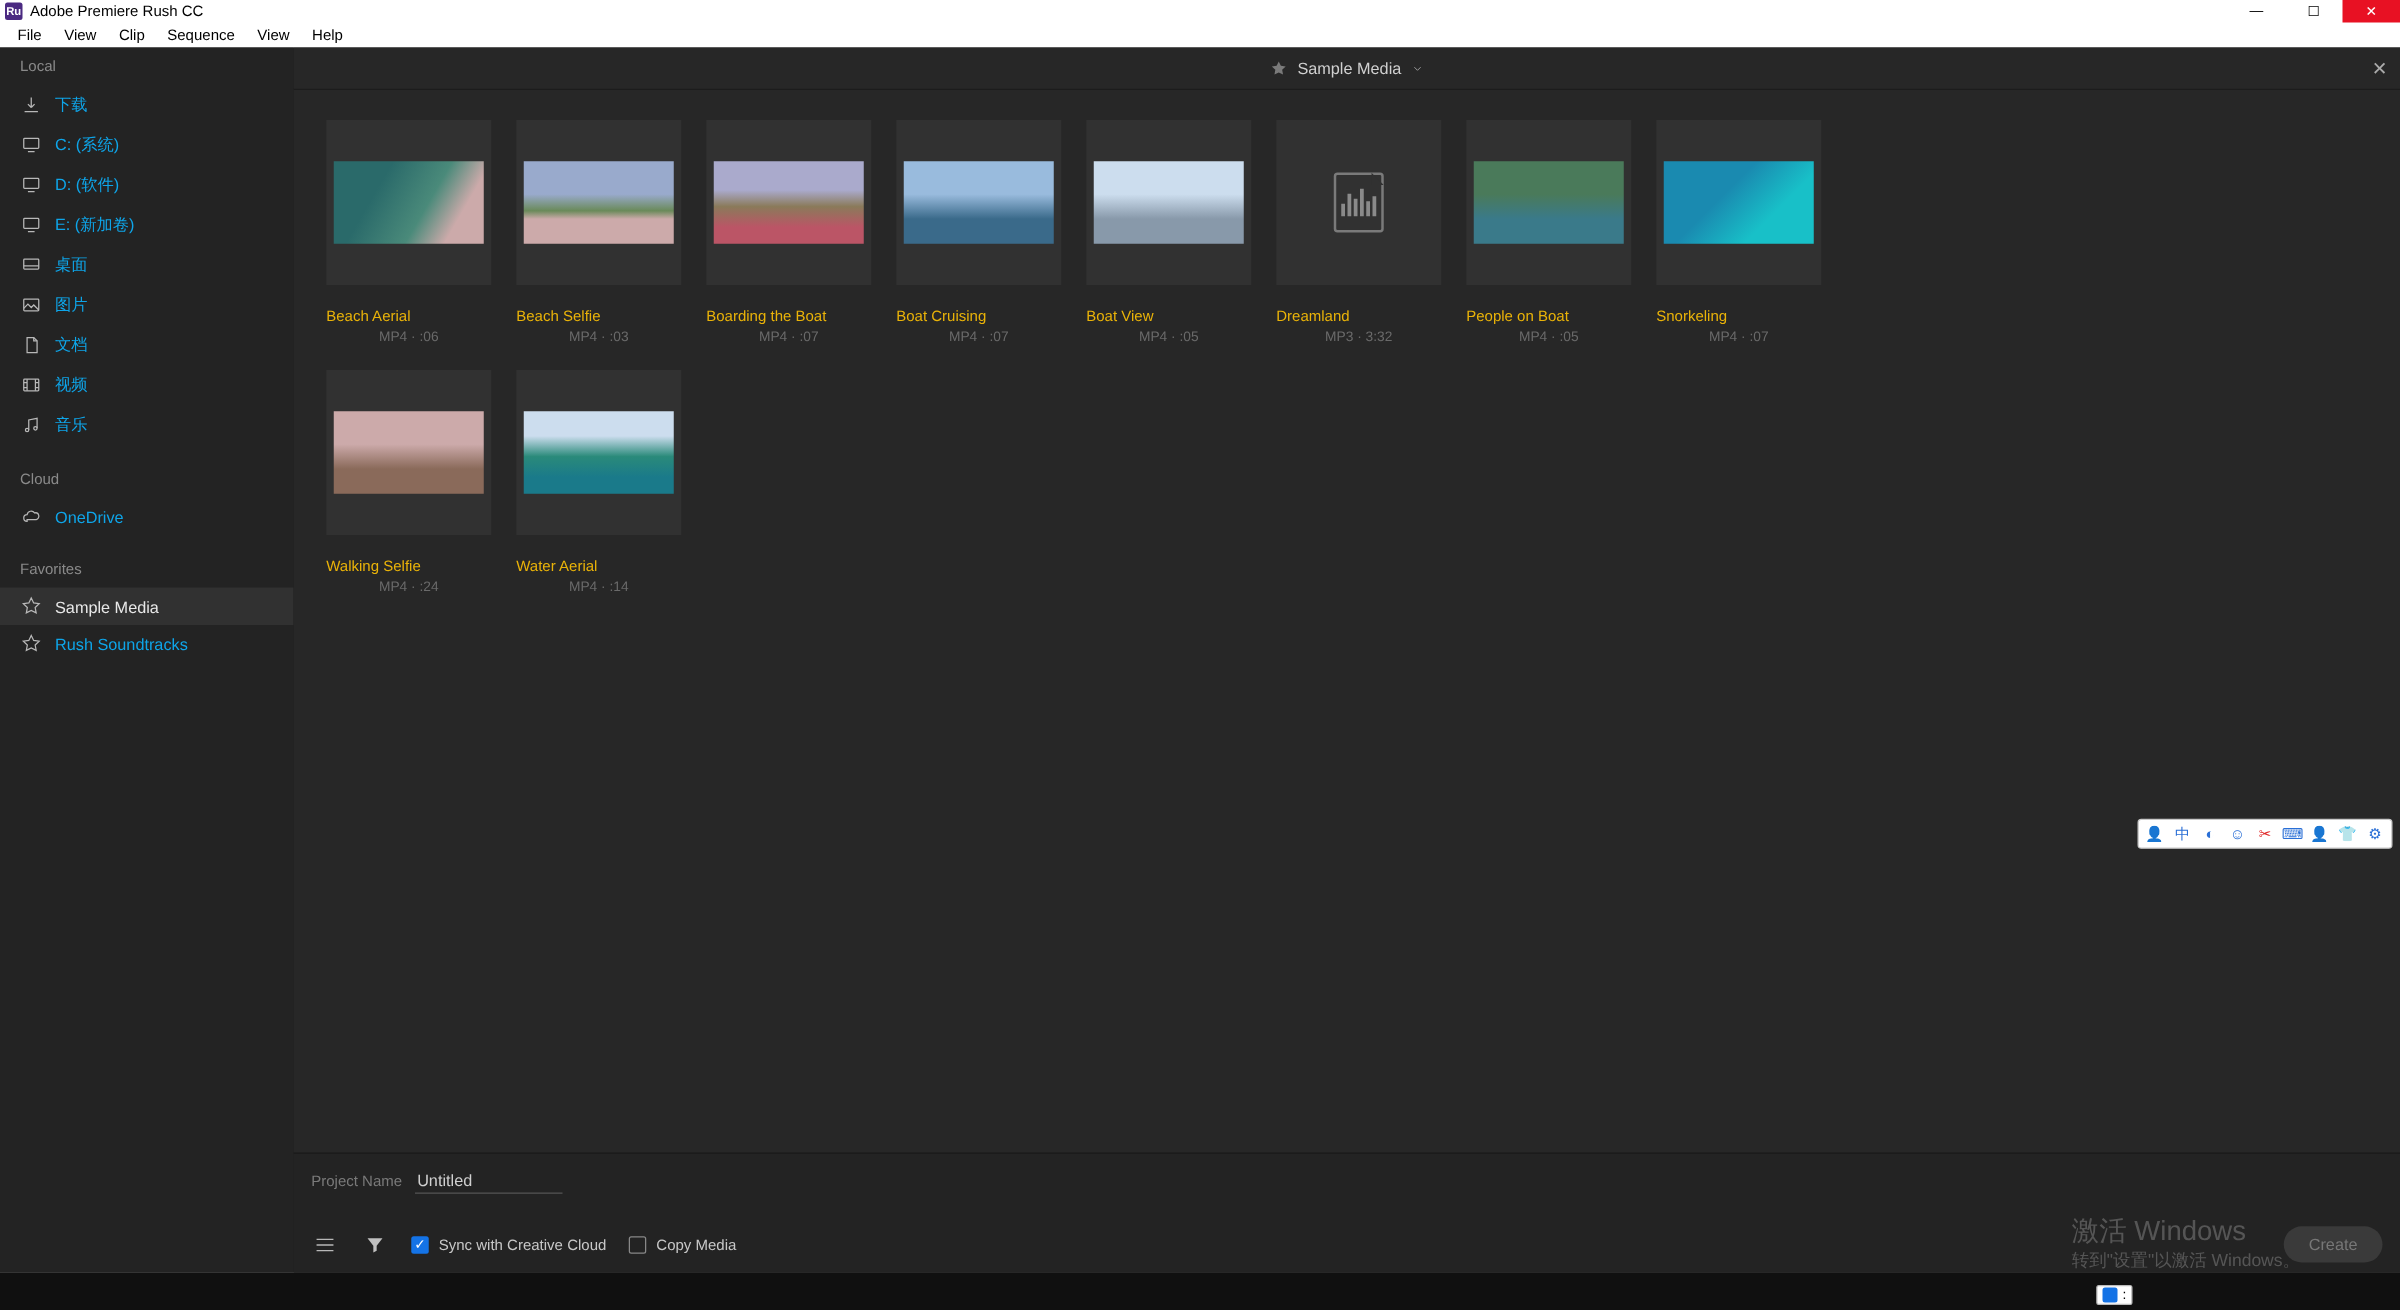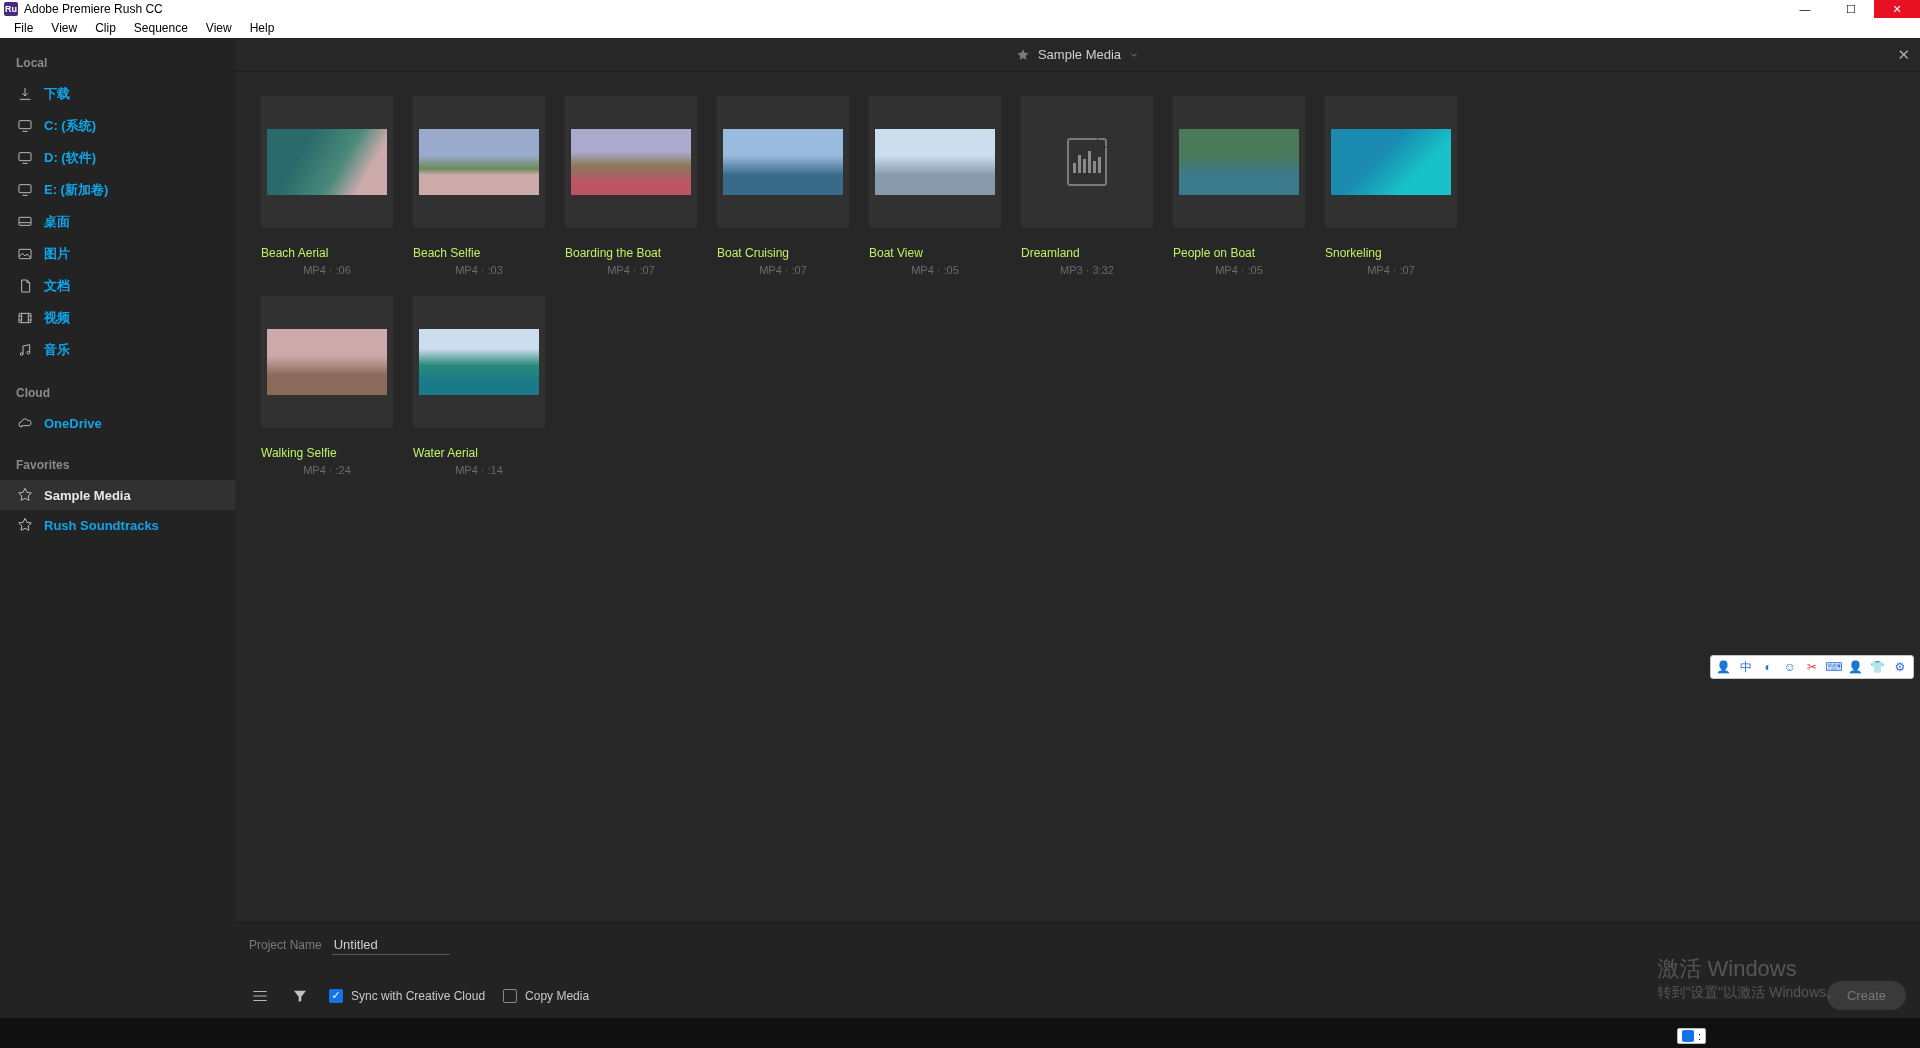--- a/index.html
+++ b/index.html
@@ -14,21 +14,21 @@
 .titlebar .win-btn.close { background: #e81123; color: #fff; }
 
 
 .menubar { height: 20px; background: #fff; display: flex; align-items: center; padding-left: 6px; gap: 2px; }
 .menubar .menu-item { font-size: 12px; color: #000; padding: 2px 8px; cursor: pointer; }
 
 
 .app { height: calc(1048px - 38px - 30px); background: #232323; display: flex; }
 
 
-.sidebar { width: 235px; background: #232323; padding-top: 12px; color: #b8b8b8; overflow-y: auto; font-weight: bold; }
+.sidebar { width: 235px; background: #232323; padding-top: 2px; color: #b8b8b8; overflow-y: auto; }
 .sidebar .section-label { font-size: 12px; color: #8a8a8a; padding: 6px 16px 8px 16px; }
 .sidebar .side-item { display: flex; align-items: center; padding: 7px 16px; font-size: 13px; color: #0ea5e9; cursor: pointer; gap: 10px; }
 .sidebar .side-item.active { background: #313131; color: #e8e8e8; }
 .sidebar .side-icon { width: 18px; height: 16px; display: inline-flex; align-items: center; justify-content: center; }
 .sidebar .side-icon svg { width: 16px; height: 16px; }
 
 
 .content { flex: 1; display: flex; flex-direction: column; background: #272727; }
 .content-header { height: 34px; display: flex; align-items: center; justify-content: center; position: relative; border-bottom: 1px solid #1c1c1c; }
 .content-header .crumb { font-size: 13px; color: #d0d0d0; display: flex; align-items: center; gap: 8px; }
@@ -37,38 +37,38 @@
 
 .grid { padding: 24px 26px; display: grid; grid-template-columns: repeat(8, 132px); gap: 20px; align-content: start; flex: 1; overflow-y: auto; }
 .card { width: 132px; }
 .thumb { width: 132px; height: 132px; background: #313131; display: flex; align-items: center; justify-content: center; overflow: hidden; }
 .thumb-inner { width: 120px; height: 66px; background: #3a6d8a; }
 .thumb.audio .audio-icon { width: 40px; height: 48px; border: 2px solid #7a7a7a; border-radius: 3px; display: flex; align-items: center; justify-content: center; position: relative; }
 .thumb.audio .audio-icon::before { content: ""; position: absolute; top: -2px; right: -2px; width: 10px; height: 10px; background: #313131; clip-path: polygon(0 0, 100% 100%, 0 100%); }
 .audio-bars { display: flex; gap: 2px; align-items: flex-end; height: 22px; }
 .audio-bars span { width: 3px; background: #8a8a8a; }
 .audio-bars span:nth-child(1){height:10px}.audio-bars span:nth-child(2){height:18px}.audio-bars span:nth-child(3){height:14px}.audio-bars span:nth-child(4){height:22px}.audio-bars span:nth-child(5){height:12px}.audio-bars span:nth-child(6){height:16px}
-.card-title { font-size: 12px; color: #bef264; margin-top: 18px; }
+.card-title { font-size: 12px; color: #eab308; margin-top: 18px; }
 .card-meta { font-size: 11px; color: #6a6a6a; margin-top: 4px; text-align: center; }
 
 
 .bottom-strip { height: 96px; background: #232323; border-top: 1px solid #1a1a1a; display: flex; flex-direction: column; }
 .bottom-strip .row1 { display: flex; align-items: center; padding: 12px 14px 0 14px; gap: 10px; }
 .bottom-strip .proj-label { font-size: 12px; color: #7a7a7a; }
 .bottom-strip .proj-input { background: transparent; border: none; border-bottom: 1px solid #555; color: #d0d0d0; font-size: 13px; padding: 2px 2px; width: 118px; outline: none; }
 .bottom-strip .hint { text-align: center; font-size: 12px; color: #7e7e7e; margin-top: 22px; }
 .bottom-strip .row2 { margin-top: auto; display: flex; align-items: center; padding: 8px 14px; gap: 18px; }
 .row2 .icon-btn { color: #c0c0c0; width: 22px; height: 22px; display: inline-flex; align-items: center; justify-content: center; cursor: pointer; }
 .checkbox-group { display: flex; align-items: center; gap: 8px; font-size: 12px; color: #c8c8c8; cursor: pointer; }
 .cc-check { width: 14px; height: 14px; background: #1473e6; display: inline-flex; align-items: center; justify-content: center; color: #fff; font-size: 11px; border-radius: 2px; }
 .copy-check { width: 14px; height: 14px; border: 1.5px solid #888; border-radius: 2px; }
 .create-btn { margin-left: auto; background: #3a3a3a; color: #777; padding: 7px 20px; border-radius: 16px; font-size: 13px; cursor: default; }
 
 
-.watermark { position: absolute; right: 80px; bottom: 46px; color: rgba(180,180,180,0.35); font-size: 14px; text-align: left; pointer-events: none; }
+.watermark { position: absolute; right: 80px; bottom: 30px; color: rgba(180,180,180,0.35); font-size: 14px; text-align: left; pointer-events: none; }
 .watermark .big { font-size: 22px; }
 
 
 .taskbar { height: 30px; background: #101010; position: relative; }
 
 
 .ime-toolbar { position: absolute; right: 6px; top: 655px; background: #fff; border: 1px solid #c8c8c8; border-radius: 3px; padding: 2px 4px; display: flex; gap: 4px; align-items: center; z-index: 50; }
 .ime-toolbar .ime-btn { width: 18px; height: 18px; display: inline-flex; align-items: center; justify-content: center; font-size: 12px; color: #2a6fd6; cursor: pointer; }
 .ime-toolbar .ime-btn.scissors { color: #e02a2a; }
 .ime-toolbar .ime-btn.gray { color: #888; }

